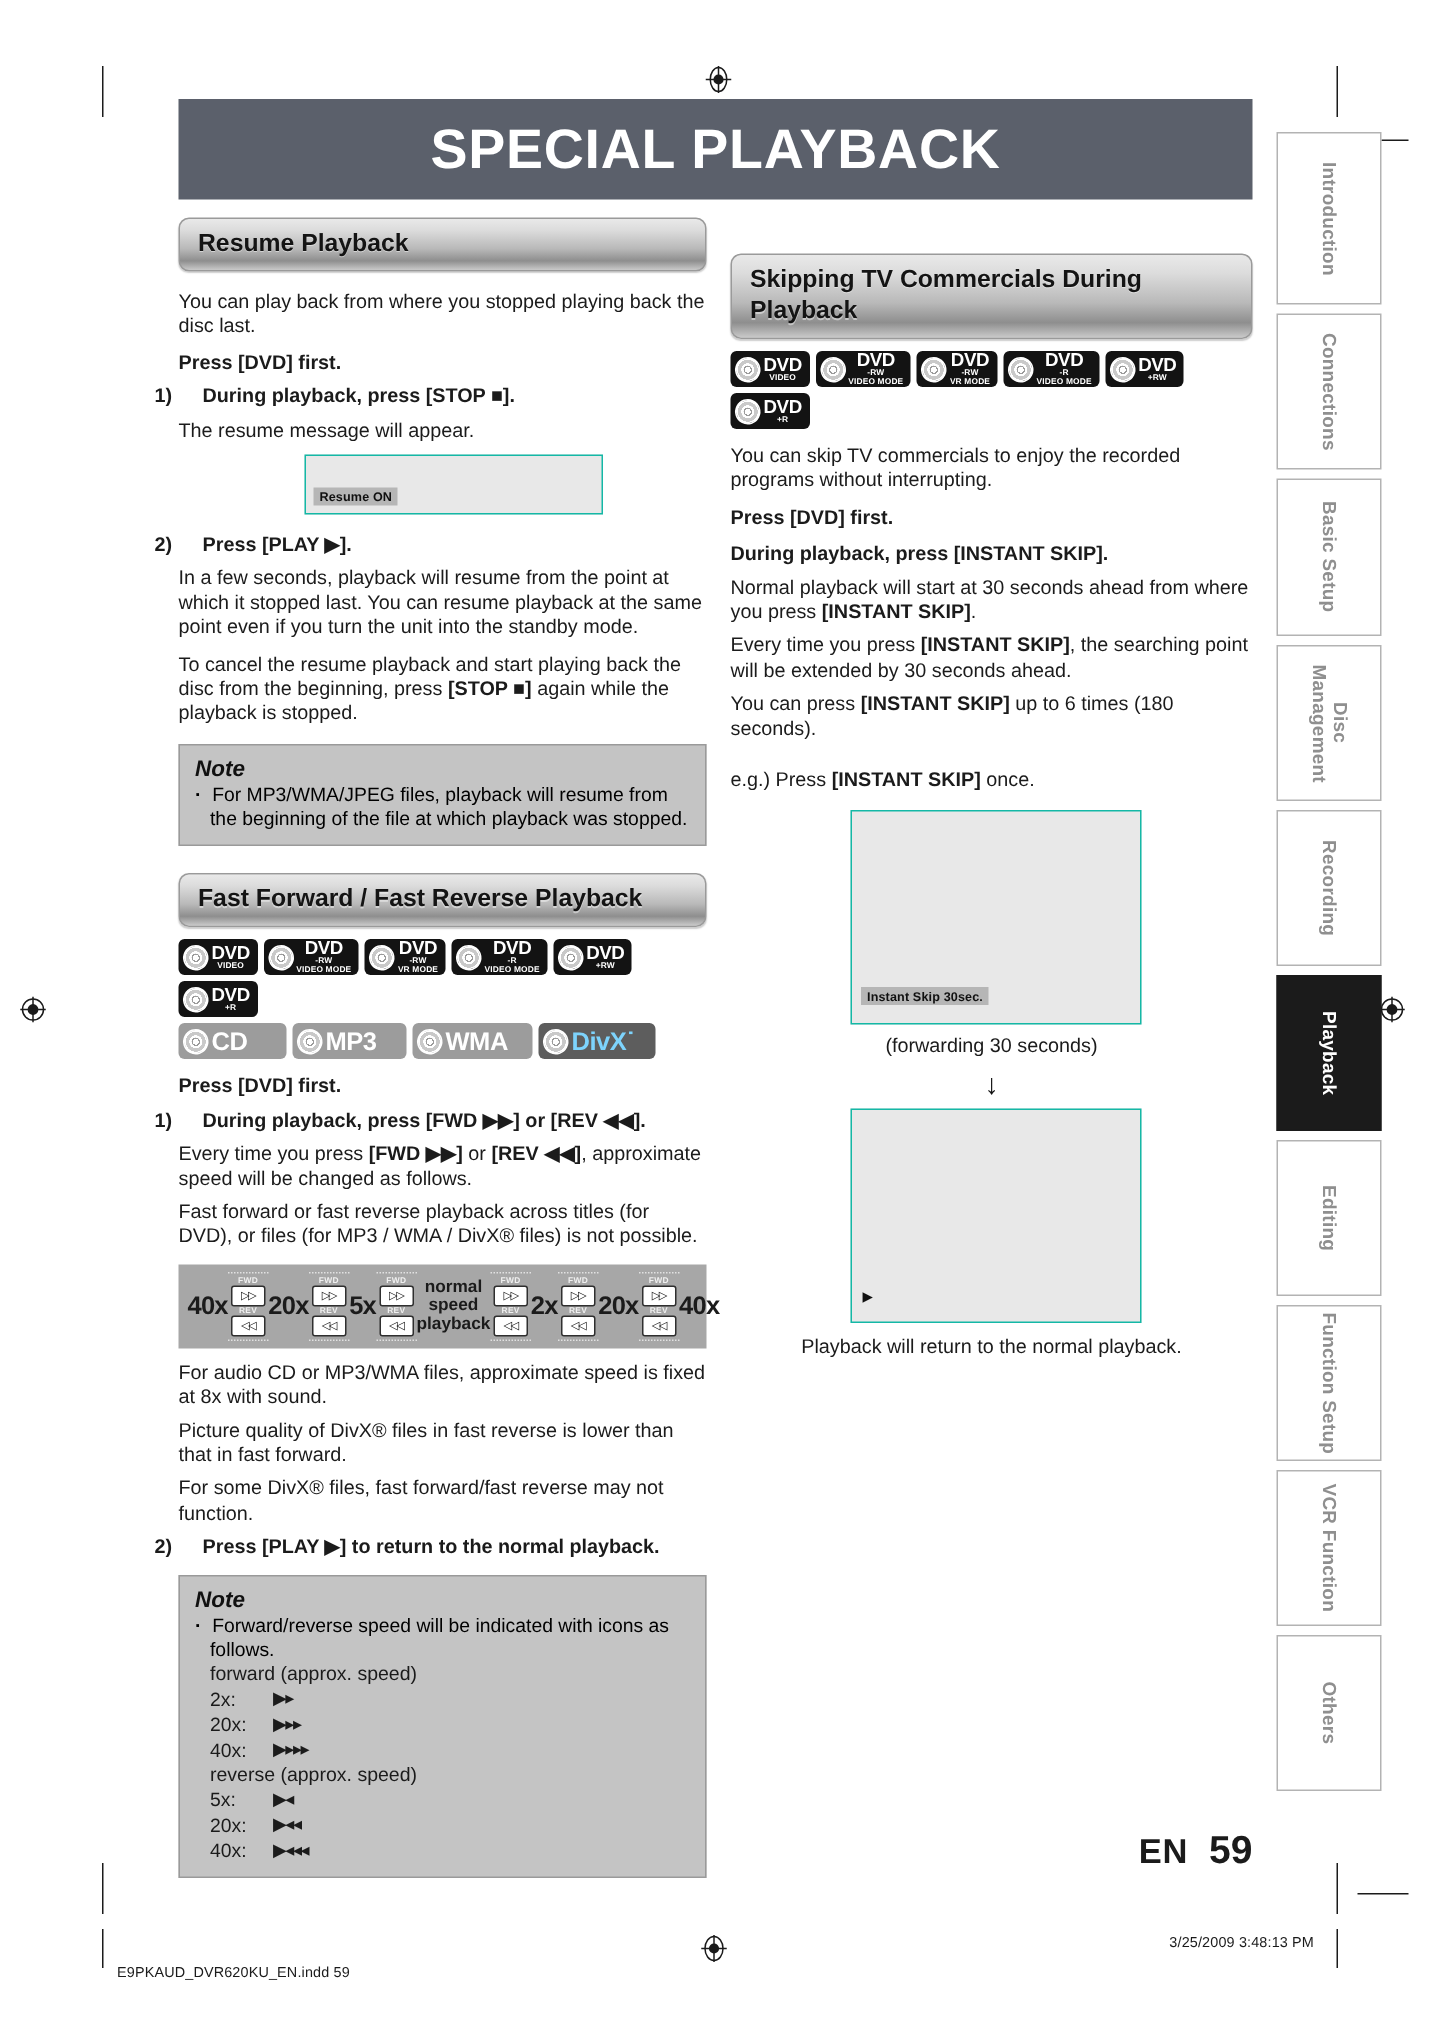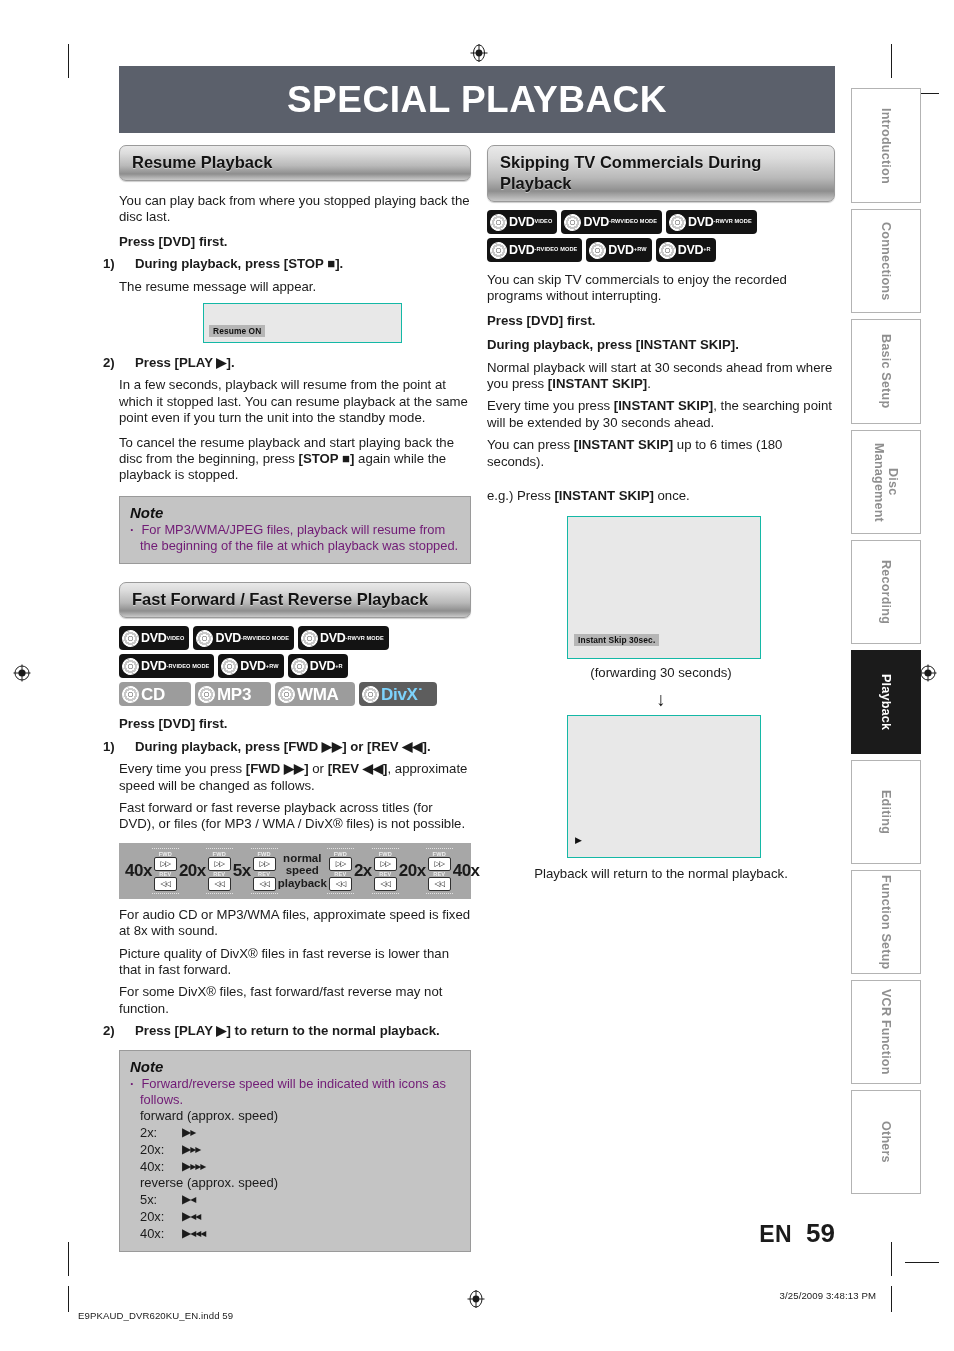--- a/index.html
+++ b/index.html
@@ -69,21 +69,21 @@
     height:24px;padding:0 5px 0 3px;border-radius:4px;
     background:#131313;color:#ffffff;box-sizing:border-box;
   }
   .badge.grey{background:#9c9c9c;color:#ffffff;}
   .badge.dgrey{background:#5d5d5d;color:#7dd3fc;}
   .badge .disc{
     width:15px;height:15px;border-radius:50%;
     background:radial-gradient(circle at 50% 50%,#ffffff 0 18%,#9b9b9b 19% 26%,#ffffff 27% 40%,#c9c9c9 41% 62%,#ffffff 63% 78%,#b5b5b5 79% 100%);
     border:1px solid #ffffff;flex:0 0 auto;transform:rotate(-18deg);
   }
-  .badge .lbl{display:flex;flex-direction:row;align-items:center;line-height:1;}
+  .badge .lbl{display:flex;flex-direction:column;align-items:center;line-height:1;}
   .badge .l1{font-size:12.5px;font-weight:bold;letter-spacing:-0.3px;}
   .badge .l2{font-size:5.6px;font-weight:bold;letter-spacing:0.1px;margin-top:.5px;white-space:nowrap;}
   .badge.plain .l1{font-size:17px;}
 
   
   .screenbox{
     background:#e8e8e8;border:1px solid #14b8a6;position:relative;box-sizing:border-box;
   }
   .osd{
     position:absolute;background:#b6b6b6;color:#101010;
@@ -92,21 +92,21 @@
   }
   .osd-play{position:absolute;font-size:9px;color:#111;line-height:1;}
 
   
   .note{
     background:#c4c4c4;border:1px solid #9a9a9a;padding:7px 10px 9px 10px;box-sizing:border-box;
   }
   .note .note-title{font-size:15px;font-weight:bold;font-style:italic;color:#111;margin-bottom:1px;}
   .note ul{margin:0;padding:0;list-style:none;}
   .note li{
-    font-size:12.9px;line-height:16.2px;padding-left:10px;text-indent:-10px;color:#701a75;
+    font-size:12.9px;line-height:16.2px;padding-left:10px;text-indent:-10px;color:#000000;
   }
   .note li:before{content:"\00B7\00a0\00a0";font-weight:bold;}
   .note .sub{font-size:13px;line-height:16.2px;margin-left:10px;}
   .speedline{display:flex;align-items:center;font-size:12.9px;line-height:17px;margin-left:10px;}
   .speedline .sk{width:42px;}
   .speedline .sg{font-size:12px;letter-spacing:-1px;}
 
   
   .speedbar{
     background:#a7a7a7;width:352px;height:56px;position:relative;box-sizing:border-box;
@@ -435,21 +435,21 @@
       <div class="speedline">
         <span class="sk">40x:</span>
         <span class="sg">▶◂◂◂</span>
       </div>
     </div>
 
   </div>
 
   <div class="col-right">
 
-    <div class="sect" style="min-height:52px;">
+    <div class="sect" style="min-height:52px;margin-top:24px;">
       <div class="sect-text">Skipping TV Commercials During Playback</div>
     </div>
     <div class="sp8"></div>
 
     <div class="discrow">
       <div class="badge">
         <span class="disc"></span>
         <span class="lbl">
             <span class="l1">DVD</span>
             <span class="l2">VIDEO</span>

